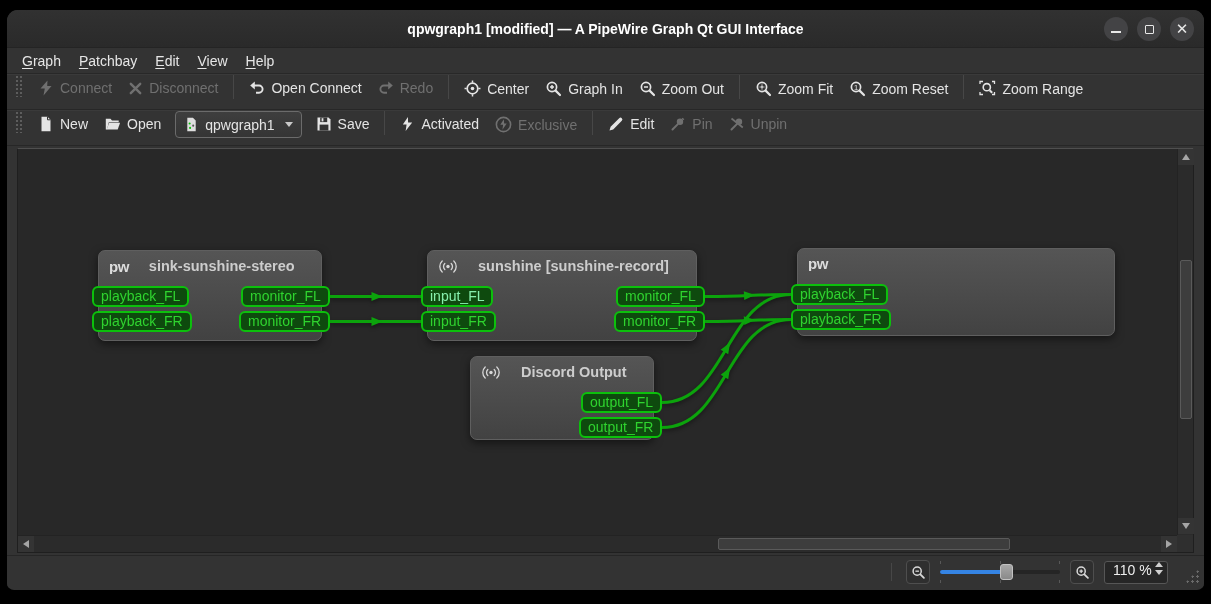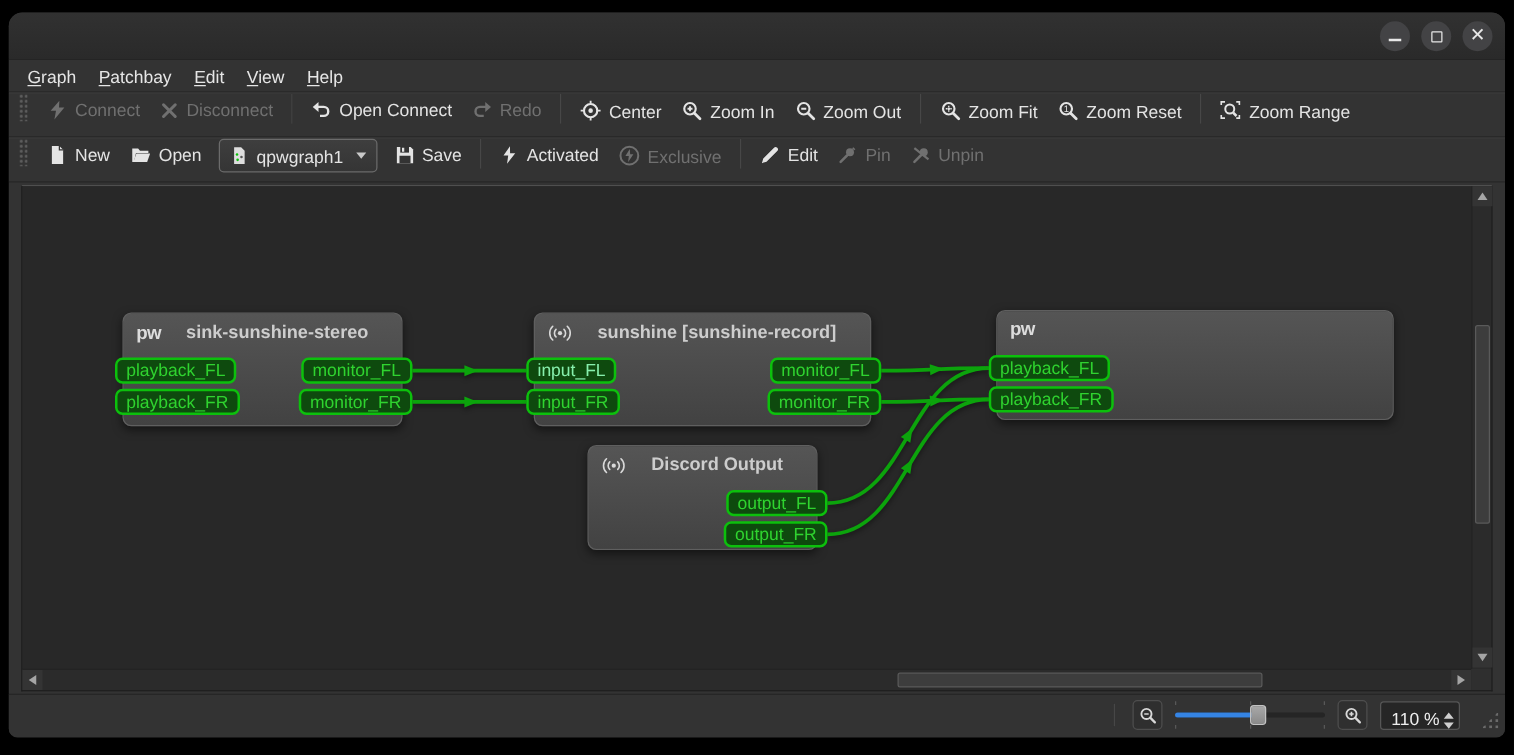--- a/index.html
+++ b/index.html
@@ -67,36 +67,37 @@
     display:flex;align-items:center;justify-content:flex-end;gap:10px;padding-right:36px;}
   .sb-sep{width:1px;height:18px;background:#252525;border-right:1px solid #474747;margin-right:4px;}
   .mini-zoom{width:24px;height:24px;border:1px solid #4e4e4e;border-radius:4px;background:#2f2f2f;
     display:flex;align-items:center;justify-content:center;color:#d8d8d8;}
   #zoom-slider{position:relative;width:120px;height:20px;}
   #zoom-track{position:absolute;left:0;top:8px;width:100%;height:4px;background:#252525;border-radius:2px;}
   #zoom-fill{position:absolute;left:0;top:8px;height:4px;background:#3584e4;border-radius:2px;}
   #zoom-handle{position:absolute;top:2px;width:13px;height:16px;background:linear-gradient(#a8a8a8,#8a8a8a);
     border:1px solid #c2c2c2;border-radius:3px;}
   .tick{position:absolute;width:1px;height:3px;background:#585858;}
-  #zoom-spin{display:flex;align-items:flex-end;width:64px;height:23px;background:#262626;
+  #zoom-spin{display:flex;align-items:flex-start;width:64px;height:23px;background:#262626;
     border:1px solid #565656;border-radius:3px;padding-left:8px;}
   #zoom-value{flex:1;color:#eee;font-size:14px;}
   .spin-arrows{display:flex;flex-direction:column;justify-content:center;gap:3px;padding-right:4px;}
   .spin-up{border-left:4px solid transparent;border-right:4px solid transparent;border-bottom:5px solid #cfcfcf;}
   .spin-down{border-left:4px solid transparent;border-right:4px solid transparent;border-top:5px solid #cfcfcf;}
   #resize-grip{position:absolute;right:5px;bottom:5px;width:14px;height:14px;
     background-image:radial-gradient(#6a6a6a 1.2px,transparent 1.4px);background-size:5px 5px;
     clip-path:polygon(100% 0,100% 100%,0 100%);}
 </style>
 </head>
 <body>
 
 <div id="window">
 
   <div id="titlebar">
+    <span id="title-text">qpwgraph1 [modified] — A PipeWire Graph Qt GUI Interface</span>
     <div class="win-controls">
       <div class="win-btn">
           <span class="glyph-min"></span>
         </div>
       <div class="win-btn">
           <span class="glyph-max"></span>
         </div>
       <div class="win-btn">
           <span class="glyph-close">✕</span>
         </div>
@@ -148,21 +149,21 @@
           <path d="M8,0.5 V2.5 M8,13.5 V15.5 M0.5,8 H2.5 M13.5,8 H15.5" stroke-width="1.4"></path>
         </svg>
       <span>Center</span>
     </div>
     <div class="tb-btn">
       <svg width="17" height="17" viewBox="0 0 17 17" fill="none" stroke="currentColor">
           <circle cx="7" cy="7" r="4.6" stroke-width="1.7"></circle>
           <path d="M10.6,10.6 L15,15" stroke-width="2.2" stroke-linecap="round"></path>
           <path d="M5,7 H9 M7,5 V9" stroke-width="1.5"></path>
         </svg>
-      <span>Zoom In</span>
+      <span>Graph In</span>
     </div>
     <div class="tb-btn">
       <svg width="17" height="17" viewBox="0 0 17 17" fill="none" stroke="currentColor">
           <circle cx="7" cy="7" r="4.6" stroke-width="1.7"></circle>
           <path d="M10.6,10.6 L15,15" stroke-width="2.2" stroke-linecap="round"></path>
           <path d="M5,7 H9" stroke-width="1.5"></path>
         </svg>
       <span>Zoom Out</span>
     </div>
     <div class="tb-sep"></div>

